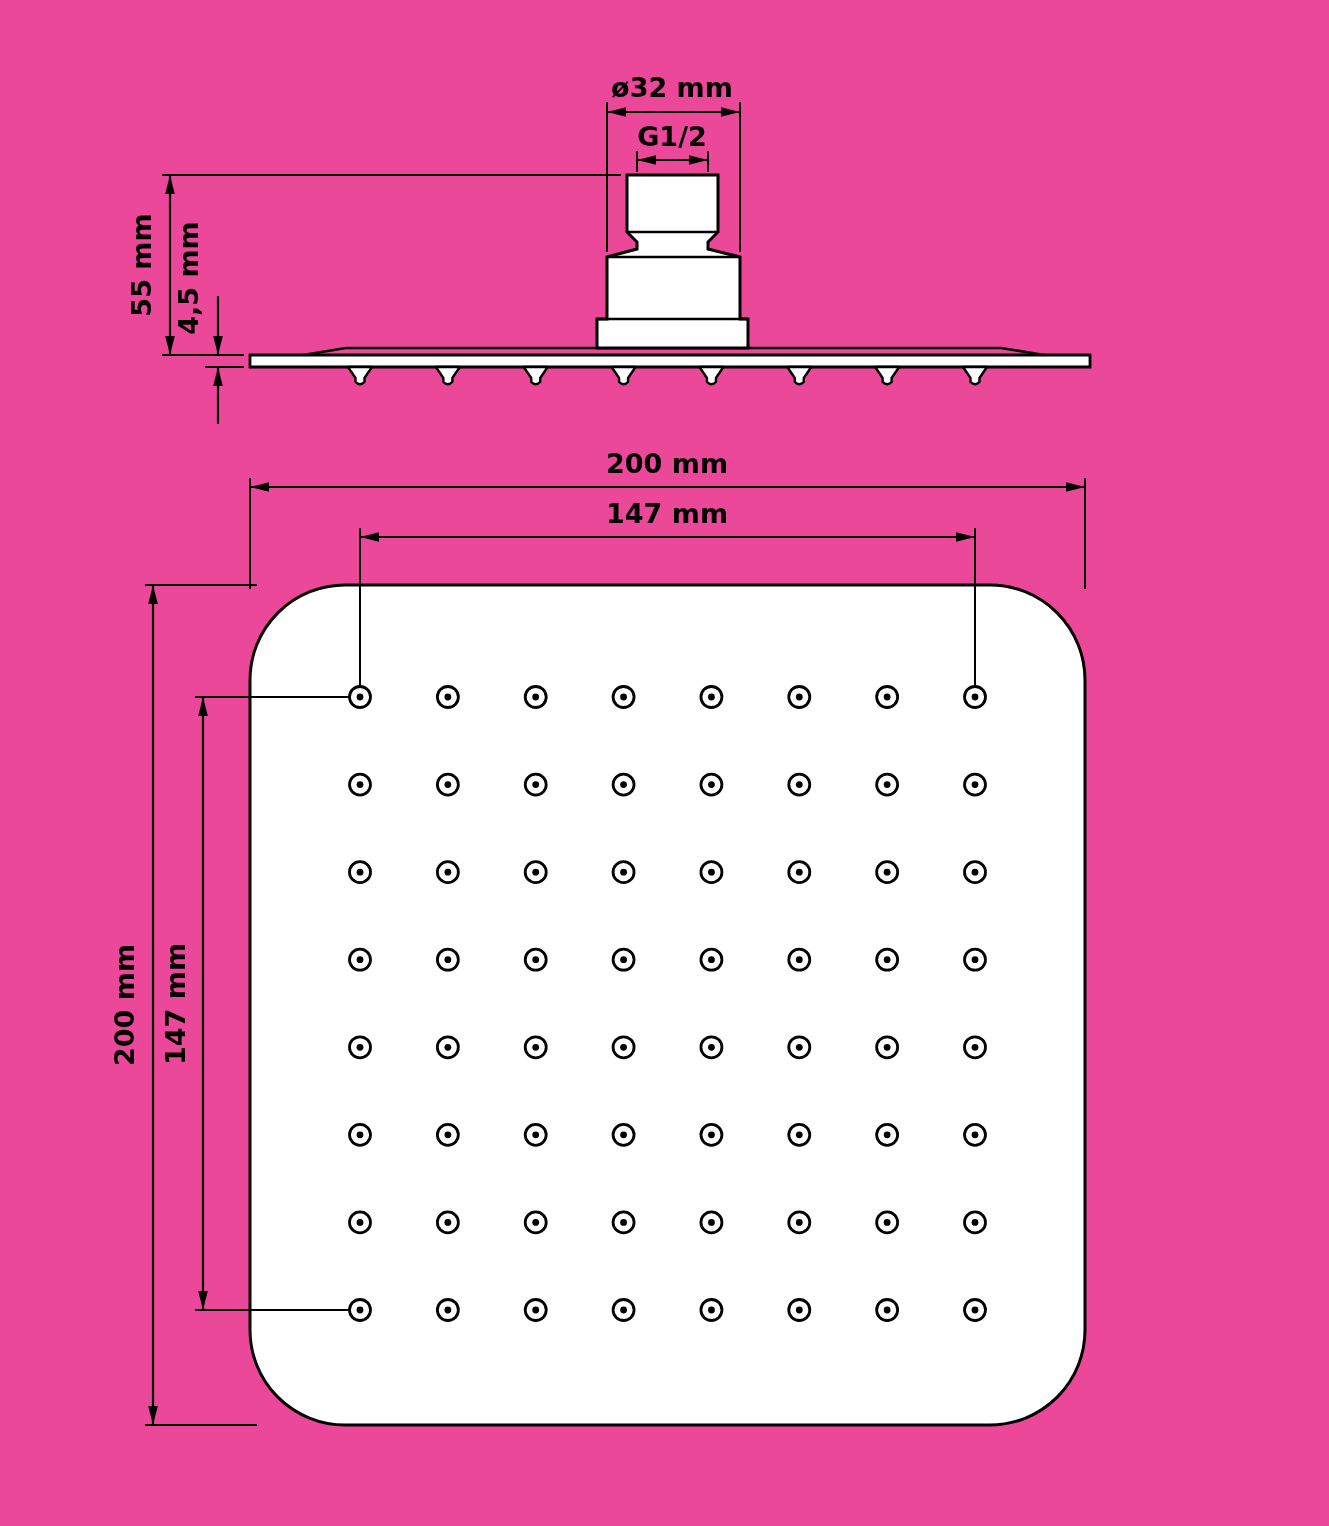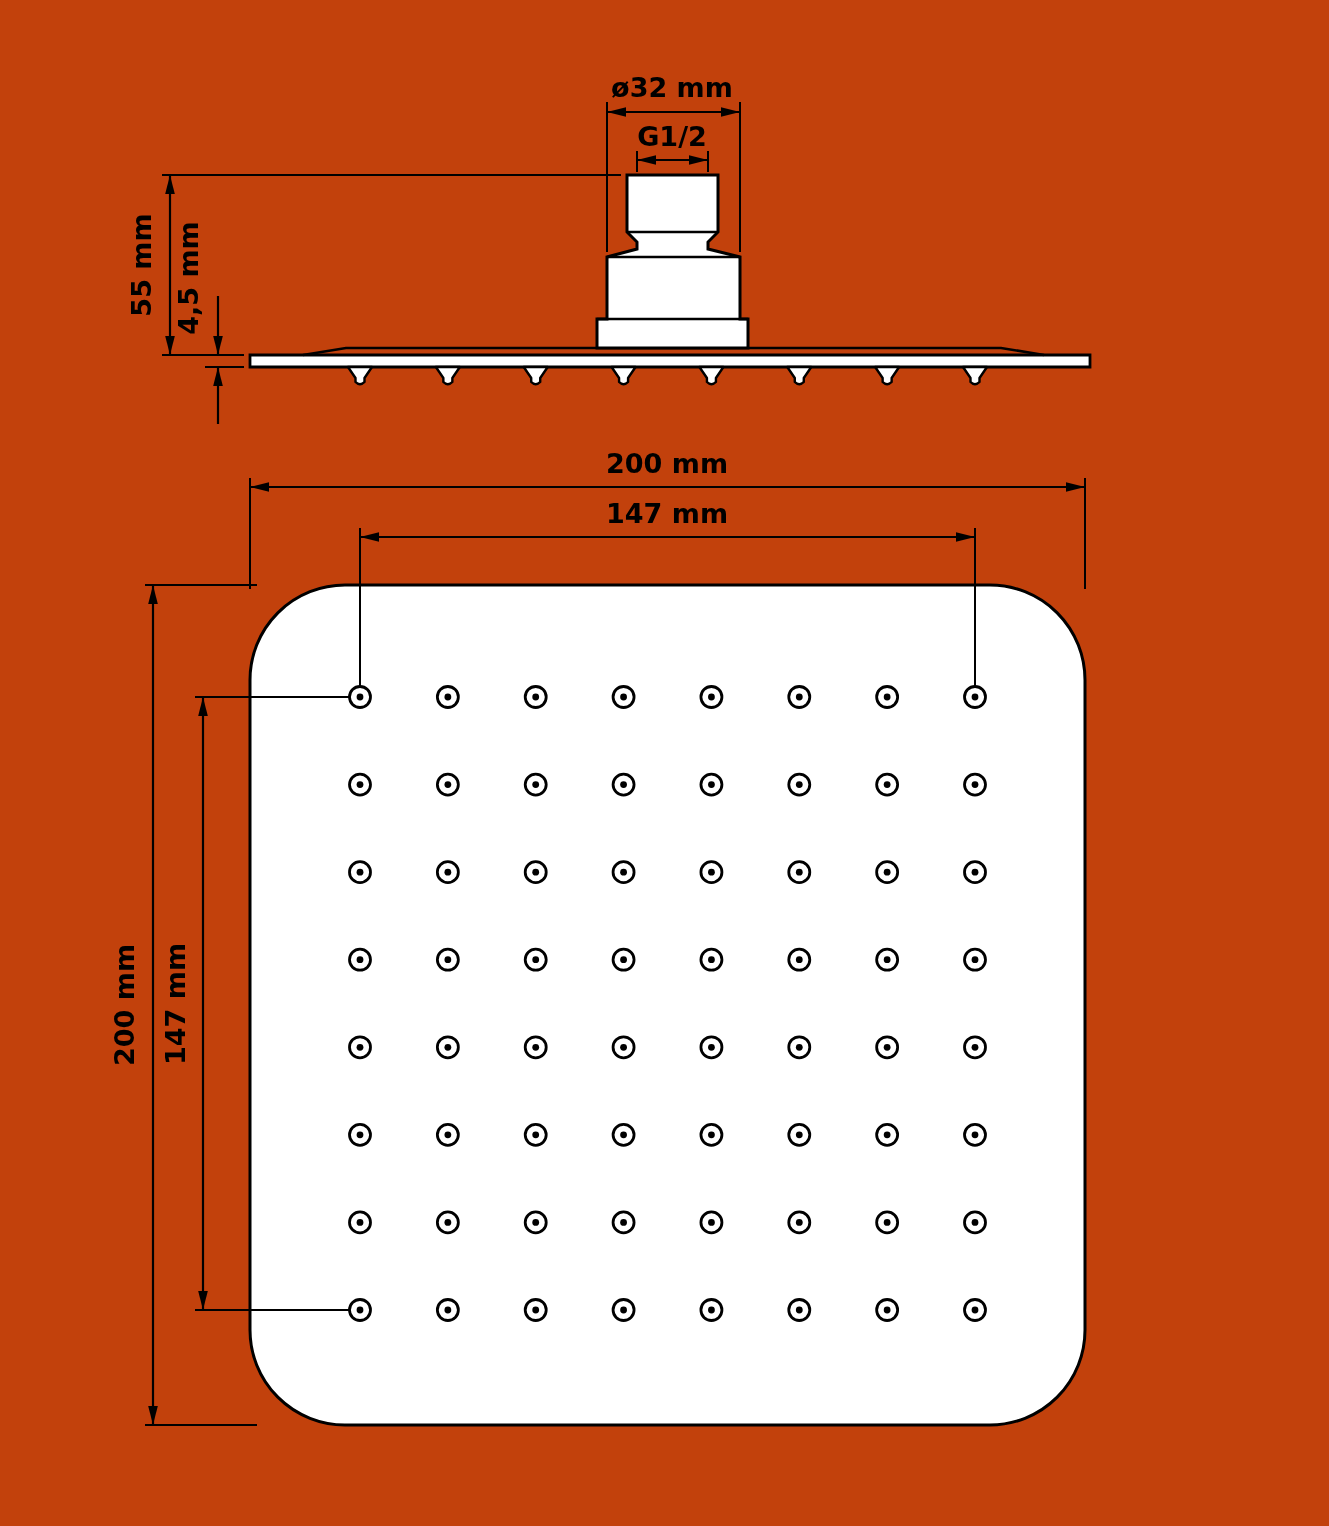--- a/index.html
+++ b/index.html
@@ -3,21 +3,21 @@
 <meta charset="utf-8">
 <style>
   html, body {
     margin: 0;
     padding: 0;
     background: #ffffff;
   }
   .page {
     width: 1329px;
     height: 1526px;
-    background: #c2410c;
+    background: #ec4899;
     position: relative;
     font-family: "DejaVu Sans", "Liberation Sans", sans-serif;
   }
   svg { display: block; }
 
   .part {
     fill: #ffffff;
     stroke: #000000;
     stroke-width: 3;
     stroke-linejoin: miter;

